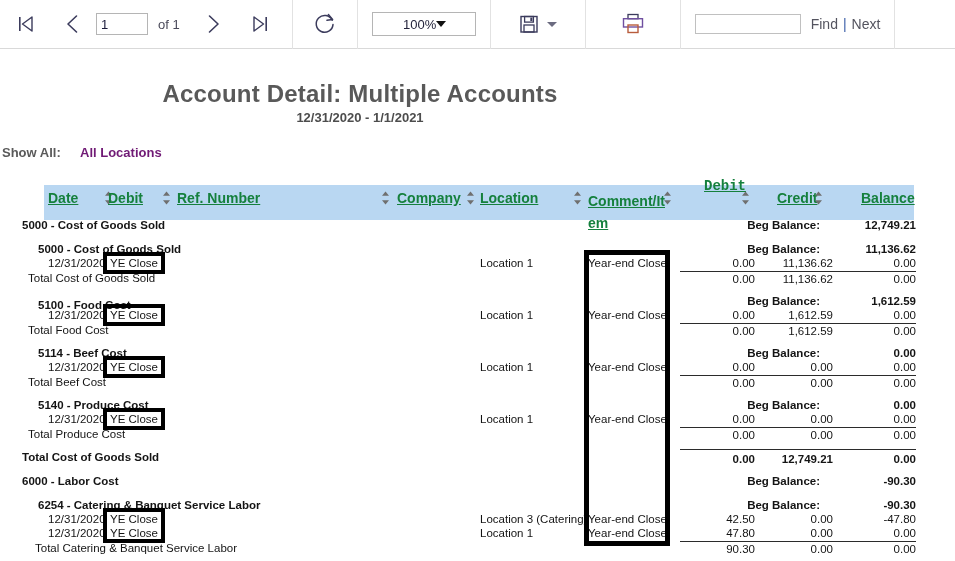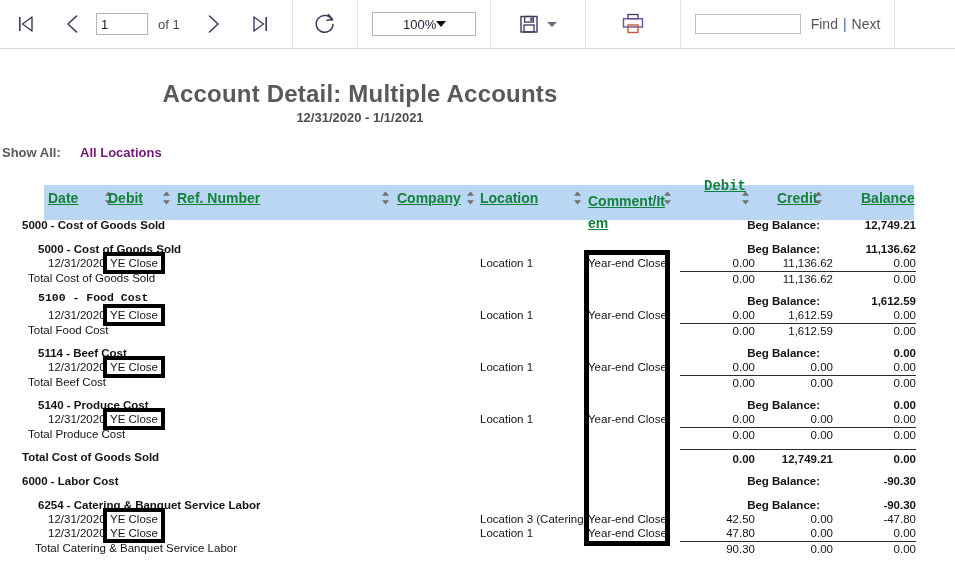--- a/index.html
+++ b/index.html
@@ -280,21 +280,21 @@
     <div class="num" style="left:680px; top:180px; width:75px;">0.00</div>
     <div class="num" style="left:755px; top:180px; width:78px;">11,136.62</div>
     <div class="num" style="left:836px; top:180px; width:80px;">0.00</div>
 
     <div class="rule" style="left:680px; top:194px; width:236px;"></div>
     <div class="cell" style="left:28px; top:195px;">Total Cost of Goods Sold</div>
     <div class="num" style="left:680px; top:196px; width:75px;">0.00</div>
     <div class="num" style="left:755px; top:196px; width:78px;">11,136.62</div>
     <div class="num" style="left:836px; top:196px; width:80px;">0.00</div>
 
-    <div class="cell b" style="left:38px; top:214px;font-family:Liberation Mono, monospace;">5100 - Food Cost</div>
+    <div class="cell b" style="left:38px; top:222px;">5100 - Food Cost</div>
     <div class="num b" style="left:690px; top:218px; width:130px;">Beg Balance:</div>
     <div class="num b" style="left:800px; top:218px; width:116px;">1,612.59</div>
 
     <div class="cell" style="left:48px; top:232px;">12/31/2020</div>
     <div class="cell" style="left:110px; top:232px;">YE Close</div>
     <div class="cell" style="left:480px; top:232px;">Location 1</div>
     <div class="cell" style="left:588px; top:232px;">Year-end Close</div>
     <div class="num" style="left:680px; top:232px; width:75px;">0.00</div>
     <div class="num" style="left:755px; top:232px; width:78px;">1,612.59</div>
     <div class="num" style="left:836px; top:232px; width:80px;">0.00</div>

